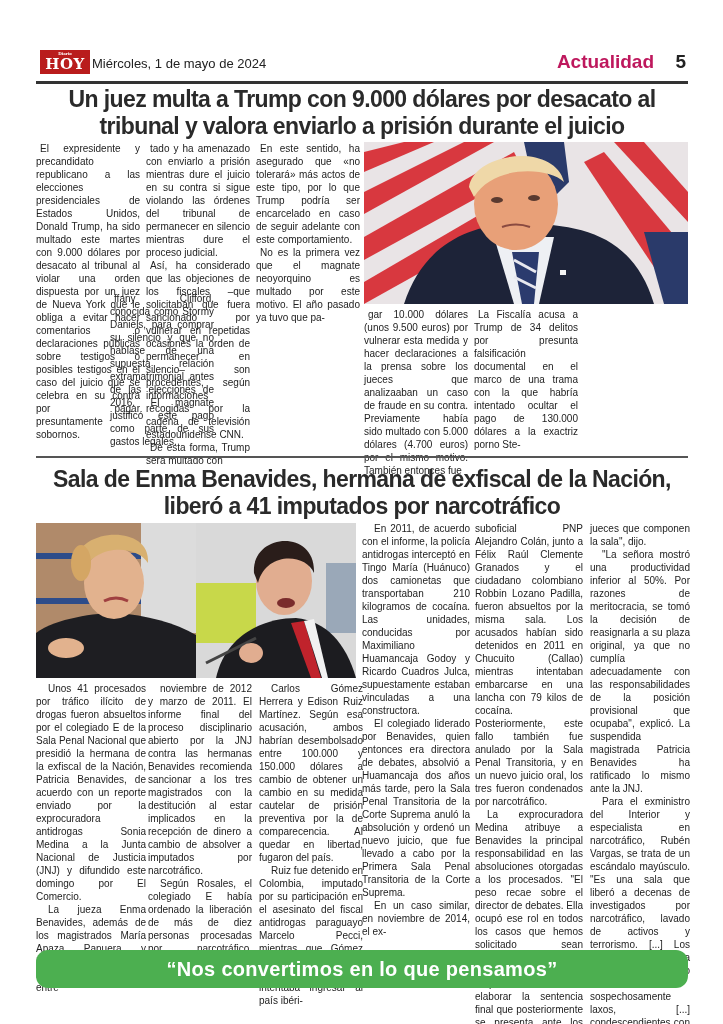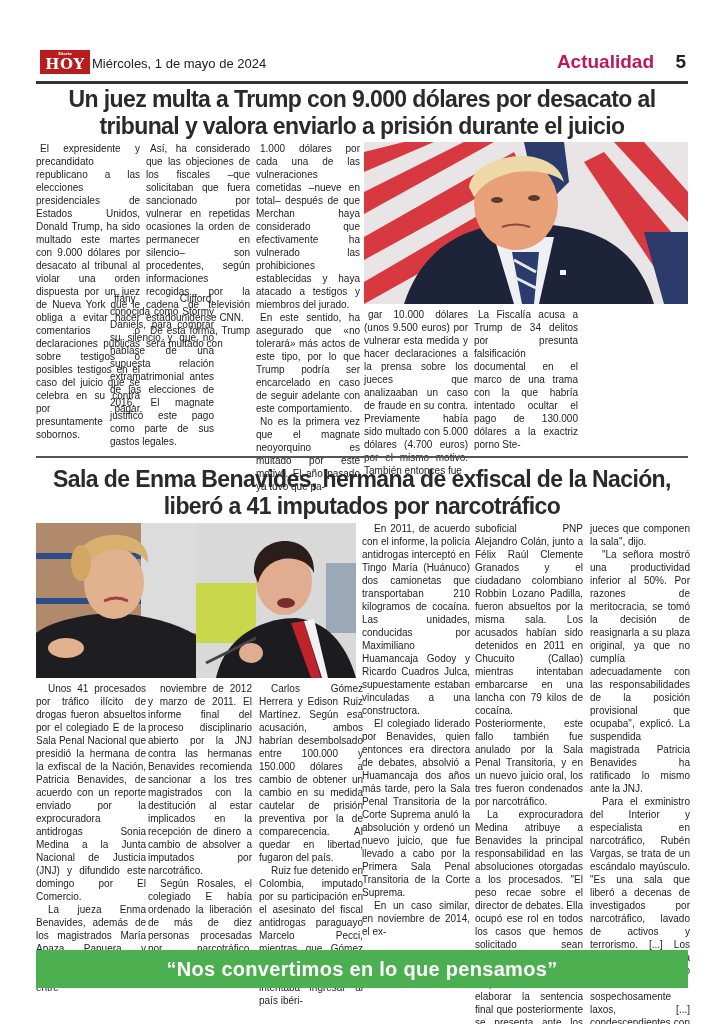--- a/index.html
+++ b/index.html
@@ -19,21 +19,21 @@
   .h1 { top: 86px; font-size: 23px; line-height: 27px; }
   .h2 { top: 466px; font-size: 23px; line-height: 27px; }
 
   .col { position: absolute; font-size: 10px; line-height: 13px; color: #222; text-align: justify; hyphens: manual; }
   .col p { text-indent: 4px; }
   .col2 p { text-indent: 12px; }
 
   .photo { position: absolute; overflow: hidden; }
   .rule-mid { position: absolute; left: 36px; top: 456px; width: 652px; height: 2px; background: #555; }
 
-  .banner { position: absolute; left: 36px; top: 950px; width: 652px; height: 38px; background: #4caf50; color: #fff; font-weight: bold; font-size: 20px; text-align: center; line-height: 38px; letter-spacing: 0.3px; }
+  .banner { position: absolute; left: 36px; top: 950px; width: 652px; height: 38px; background: #4caf50; color: #fff; font-weight: bold; font-size: 20px; text-align: center; line-height: 38px; letter-spacing: 0.3px; border-radius: 12px; }
 </style>
 </head>
 <body>
 
 <div class="masthead" data-name="masthead">
   <div class="logo" data-name="diario-hoy-logo">
     <span class="small" data-name="logo-small-text">Diario</span>
     <span class="big" data-name="logo-big-text">HOY</span>
   </div>
   <span class="date" data-name="issue-date">Miércoles, 1 de mayo de  2024</span>
@@ -41,20 +41,21 @@
   <span class="pagenum" data-name="page-number">5</span>
 </div>
 <div class="rule-top" data-name="masthead-divider"></div>
 
 <h1 class="headline h1" data-name="article1-headline">Un juez multa a Trump con 9.000 dólares por desacato al tribunal y valora enviarlo a prisión durante el juicio</h1>
 
 <div class="col" style="left:36px; top:142px; width:154px;" data-name="article1-column-1">
   <p data-name="paragraph">El expresidente y precandidato republicano a las elecciones presidenciales de Estados Unidos, Donald Trump, ha sido multado este martes con 9.000 dólares por desacato al tribunal al violar una orden dispuesta por un juez de Nueva York que le obliga a evitar hacer comentarios o declaraciones públicas sobre testigos o posibles testigos en el caso del juicio que se celebra en su contra por pagar presuntamente sobornos.</p>
 </div>
 <div class="col" style="left:196px; top:142px; width:154px;" data-name="article1-column-2">
+  <p data-name="paragraph">tado y ha amenazado con enviarlo a prisión mientras dure el juicio en su contra si sigue violando las órdenes del tribunal de permanecer en silencio mientras dure el proceso judicial.</p>
   <p data-name="paragraph">Así, ha considerado que las objeciones de los fiscales –que solicitaban que fuera sancionado por vulnerar en repetidas ocasiones la orden de permanecer en silencio– son procedentes, según informaciones recogidas por la cadena de televisión estadounidense CNN.</p>
   <p data-name="paragraph">De esta forma, Trump será multado con</p>
 </div>
 <div class="col" style="left:356px; top:142px; width:0px;" data-name="article1-column-3-spacer"></div>
 
 <div class="photo" style="left:364px; top:142px; width:324px; height:162px;" data-name="trump-photo">
   <svg width="324" height="162" viewBox="0 0 324 162" data-name="trump-photo-image">
     <rect width="324" height="162" fill="#e9e4e6"></rect>
     <g fill="#d8383f">
       <polygon points="0,10 40,0 70,0 0,30"></polygon>
@@ -125,21 +126,20 @@
   [data-name="article1-column-1"] { left:36px !important; width:104px !important; }
   [data-name="article1-column-2"] { left:146px !important; width:104px !important; }
   [data-name="article1-column-3"] { left:256px !important; width:104px !important; }
   [data-name="article1-column-4"] { left:364px !important; width:104px !important; }
   [data-name="article1-column-5-6-wrapper"] { left:474px !important; width:214px !important; }
   [data-name="article1-column-5"] { left:0 !important; width:104px !important; }
   [data-name="article1-column-6"] { left:110px !important; width:104px !important; }
 </style>
 
 <div class="col" style="left:256px; top:142px; width:104px;" data-name="article1-column-3">
-  <p data-name="paragraph">1.000 dólares por cada una de las vulneraciones cometidas –nueve en total– después de que Merchan haya considerado que efectivamente ha vulnerado las prohibiciones establecidas y haya atacado a testigos y miembros del jurado.</p>
   <p data-name="paragraph">En este sentido, ha asegurado que «no tolerará» más actos de este tipo, por lo que Trump podría ser encarcelado en caso de seguir adelante con este comportamiento.</p>
   <p data-name="paragraph">No es la primera vez que el magnate neoyorquino es multado por este motivo. El año pasado ya tuvo que pa-</p>
 </div>
 
 <div class="col" style="left:584px; top:292px; width:104px;" data-name="article1-column-6">
   <p data-name="paragraph">ffany Clifford, conocida como Stormy Daniels, para comprar su silencio y que no hablase de una supuesta relación extramatrimonial antes de las elecciones de 2016. El magnate justificó este pago como parte de sus gastos legales.</p>
 </div>
 
 <div class="rule-mid" data-name="article-divider"></div>
 

